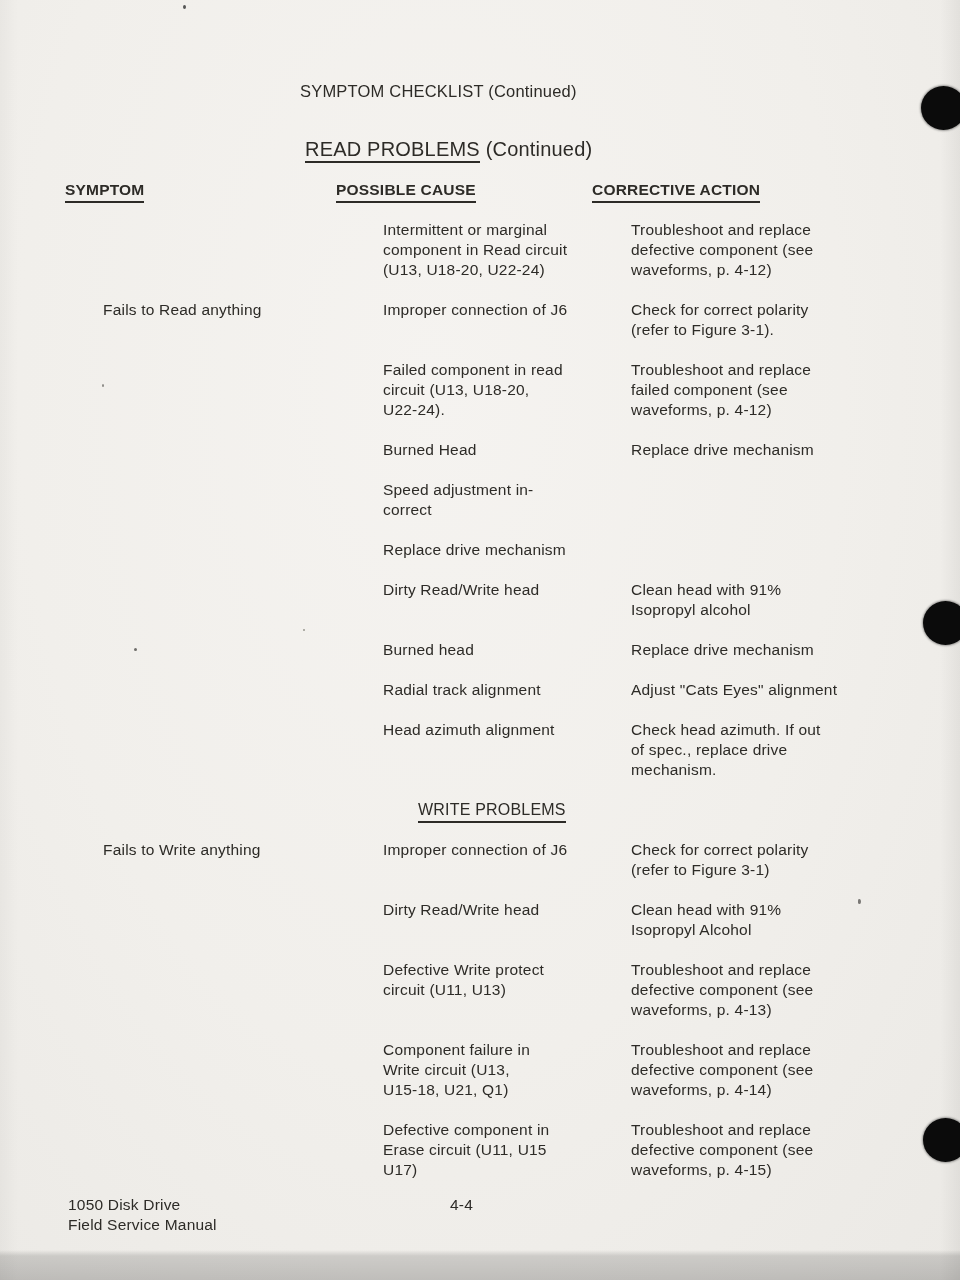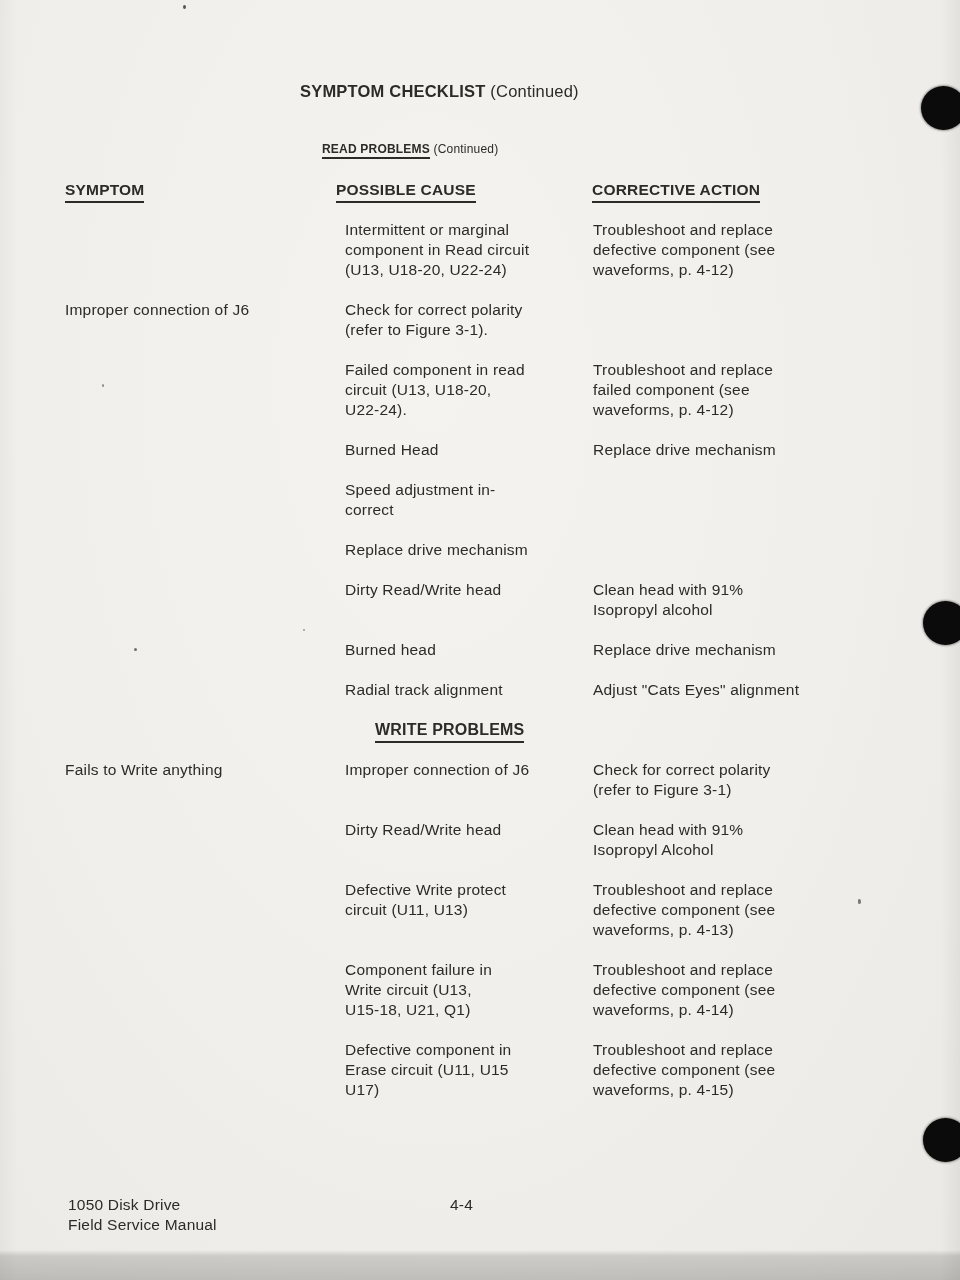--- a/index.html
+++ b/index.html
@@ -19,47 +19,47 @@
       linear-gradient(to right, rgba(0,0,0,0) 940px, rgba(0,0,0,0.05) 960px),
       radial-gradient(ellipse at 45% 30%, #f5f3f0 0%, #f1efeb 55%, #ebe9e5 100%);
     font-size: 15.5px;
     line-height: 20px;
     letter-spacing: 0.2px;
   }
   .title {
     position: absolute; left: 300px; top: 81px;
     font-size: 16.5px; white-space: nowrap;
   }
-  .b { font-weight: 700; }
+  .b { font-weight: 400; }
   .ul { border-bottom: 2px solid #2d2b27; padding-bottom: 1px; }
   .section-heading-read {
-    position: absolute; left: 322px; top: 139px;
-    font-size: 12px; white-space: nowrap;
+    position: absolute; left: 305px; top: 139px;
+    font-size: 20px; white-space: nowrap;
   }
   .col-headers { position: absolute; top: 180px; left: 0; width: 100%; font-weight: 700; font-size: 15.5px; }
   .col-h { position: absolute; white-space: nowrap; }
   .col-h.sym { left: 65px; }
   .col-h.cau { left: 336px; }
   .col-h.act { left: 592px; }
   .rows {
     position: absolute; top: 220px; left: 0; width: 960px;
   }
   .table-row {
     display: grid;
     grid-template-columns: 280px 248px 1fr;
-    padding-left: 65px;
+    padding-left: 103px;
     margin-bottom: 20px;
   }
   .cell { white-space: pre-line; }
   .section-heading-write {
     margin: 0 0 18px 375px;
     font-size: 16px;
     height: 22px;
   }
-  .section-heading-write .ul { display: inline-block; border-bottom-width: 2px; }
+  .section-heading-write .ul { display: inline-block; border-bottom-width: 2px; margin-left: 43px; }
   .footer-block { position: absolute; left: 68px; top: 1195px; }
   .page-number { position: absolute; left: 450px; top: 1195px; }
   .punch-hole {
     position: absolute;
     width: 45px; height: 44px;
     border-radius: 50%;
     background: #0b0b0b;
     box-shadow: 0 0 2px 1px rgba(0,0,0,0.35);
   }
   .hole1 { left: 921px; top: 86px; }
@@ -109,20 +109,21 @@
       <div class="cell"></div>
       <div class="cell">Intermittent or marginal
 component in Read circuit
 (U13, U18-20, U22-24)</div>
       <div class="cell">Troubleshoot and replace
 defective component (see
 waveforms, p. 4-12)</div>
     </div>
 
     <div class="table-row">
+      <div class="cell">Fails to Read anything</div>
       <div class="cell">Improper connection of J6</div>
       <div class="cell">Check for correct polarity
 (refer to Figure 3-1).</div>
     </div>
 
     <div class="table-row">
       <div class="cell"></div>
       <div class="cell">Failed component in read
 circuit (U13, U18-20,
 U22-24).</div>
@@ -160,20 +161,27 @@
       <div class="cell">Burned head</div>
       <div class="cell">Replace drive mechanism</div>
     </div>
 
     <div class="table-row">
       <div class="cell"></div>
       <div class="cell">Radial track alignment</div>
       <div class="cell">Adjust "Cats Eyes" alignment</div>
     </div>
 
+    <div class="table-row">
+      <div class="cell"></div>
+      <div class="cell">Head azimuth alignment</div>
+      <div class="cell">Check head azimuth. If out
+of spec., replace drive
+mechanism.</div>
+    </div>
 
     <div class="section-heading-write">
       <span class="b ul">WRITE PROBLEMS</span>
     </div>
 
     <div class="table-row">
       <div class="cell">Fails to Write anything</div>
       <div class="cell">Improper connection of J6</div>
       <div class="cell">Check for correct polarity
 (refer to Figure 3-1)</div>

